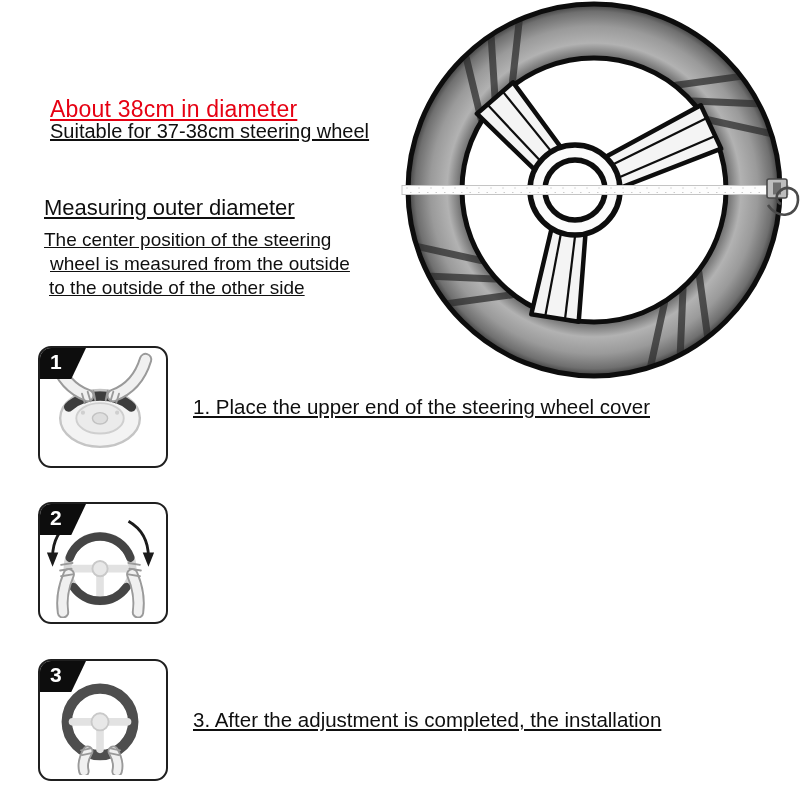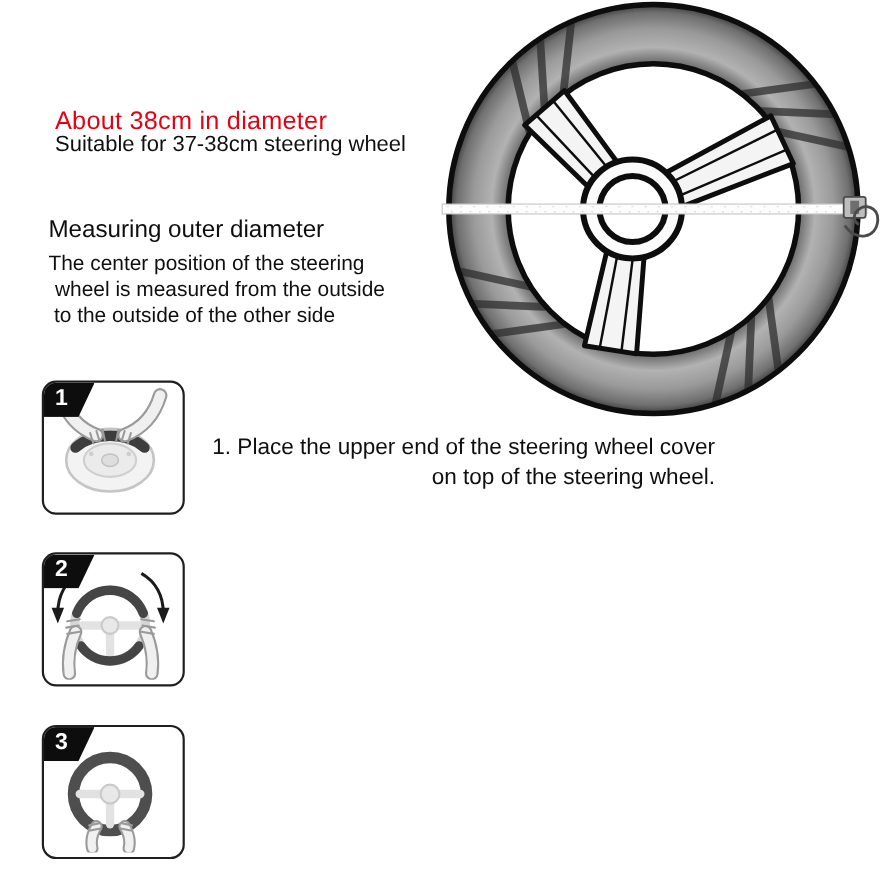--- a/index.html
+++ b/index.html
@@ -1,20 +1,20 @@
 <!DOCTYPE html>
 <html><head>
 <meta charset="utf-8">
 <style>
   html,body{margin:0;padding:0;background:#ffffff;}
   .canvas{
     position:relative;width:800px;height:800px;background:#ffffff;
     font-family:"Liberation Sans",sans-serif;color:#111;overflow:hidden;
   }
-  .abs{position:absolute;}
+  .abs{position:absolute;text-decoration:underline;}
   .red-title{left:50px;top:96px;font-size:23px;color:#e60012;letter-spacing:0.2px;}
   .subtitle{left:50px;top:120px;font-size:20px;color:#0f0f0f;}
   .measure-head{left:44px;top:195px;font-size:22px;color:#0f0f0f;}
   .measure-para{left:44px;top:228px;font-size:19px;line-height:24px;color:#0f0f0f;}
   .measure-para .ind1{margin-left:6px;}
   .measure-para .ind2{margin-left:5px;}
   .wheel-wrap{left:390px;top:0px;width:410px;height:385px;}
   .step-box{
     position:absolute;left:38px;width:126px;height:118px;background:#fff;
     border:2.5px solid #1f1f1f;border-radius:13px;overflow:hidden;
@@ -125,21 +125,20 @@
           <line x1="77" y1="44" x2="74" y2="54"></line>
           <line x1="71" y1="43" x2="69" y2="53"></line>
       </g>
     </svg>
     <div class="step-tab">
       <span>1</span>
     </div>
   </div>
   <div class="abs step-text" style="left:193px;top:393px;text-align:right;">
     <div>1. Place the upper end of the steering wheel cover</div>
-    <div>on top of the steering wheel.</div>
   </div>
 
   <div class="abs step-box" style="top:502px;">
     <svg viewBox="0 0 127 118" width="121" height="112">
       <circle cx="63" cy="66" r="34" fill="#ffffff" stroke="#d6d6d6" stroke-width="9"></circle>
       <g stroke="#e2e2e2" stroke-width="8" stroke-linecap="round">
         <line x1="63" y1="66" x2="36" y2="66"></line>
           <line x1="63" y1="66" x2="90" y2="66"></line>
           <line x1="63" y1="66" x2="63" y2="94"></line>
       </g>
@@ -190,15 +189,16 @@
           <line x1="44" y1="97" x2="54" y2="95"></line>
         <line x1="74" y1="90" x2="84" y2="92"></line>
           <line x1="73" y1="95" x2="83" y2="97"></line>
       </g>
     </svg>
     <div class="step-tab">
       <span>3</span>
     </div>
   </div>
   <div class="abs step-text" style="left:193px;top:706px;">
+    <div>3. After the adjustment is completed, the installation</div>
   </div>
 
 </div>
 
 </body></html>

